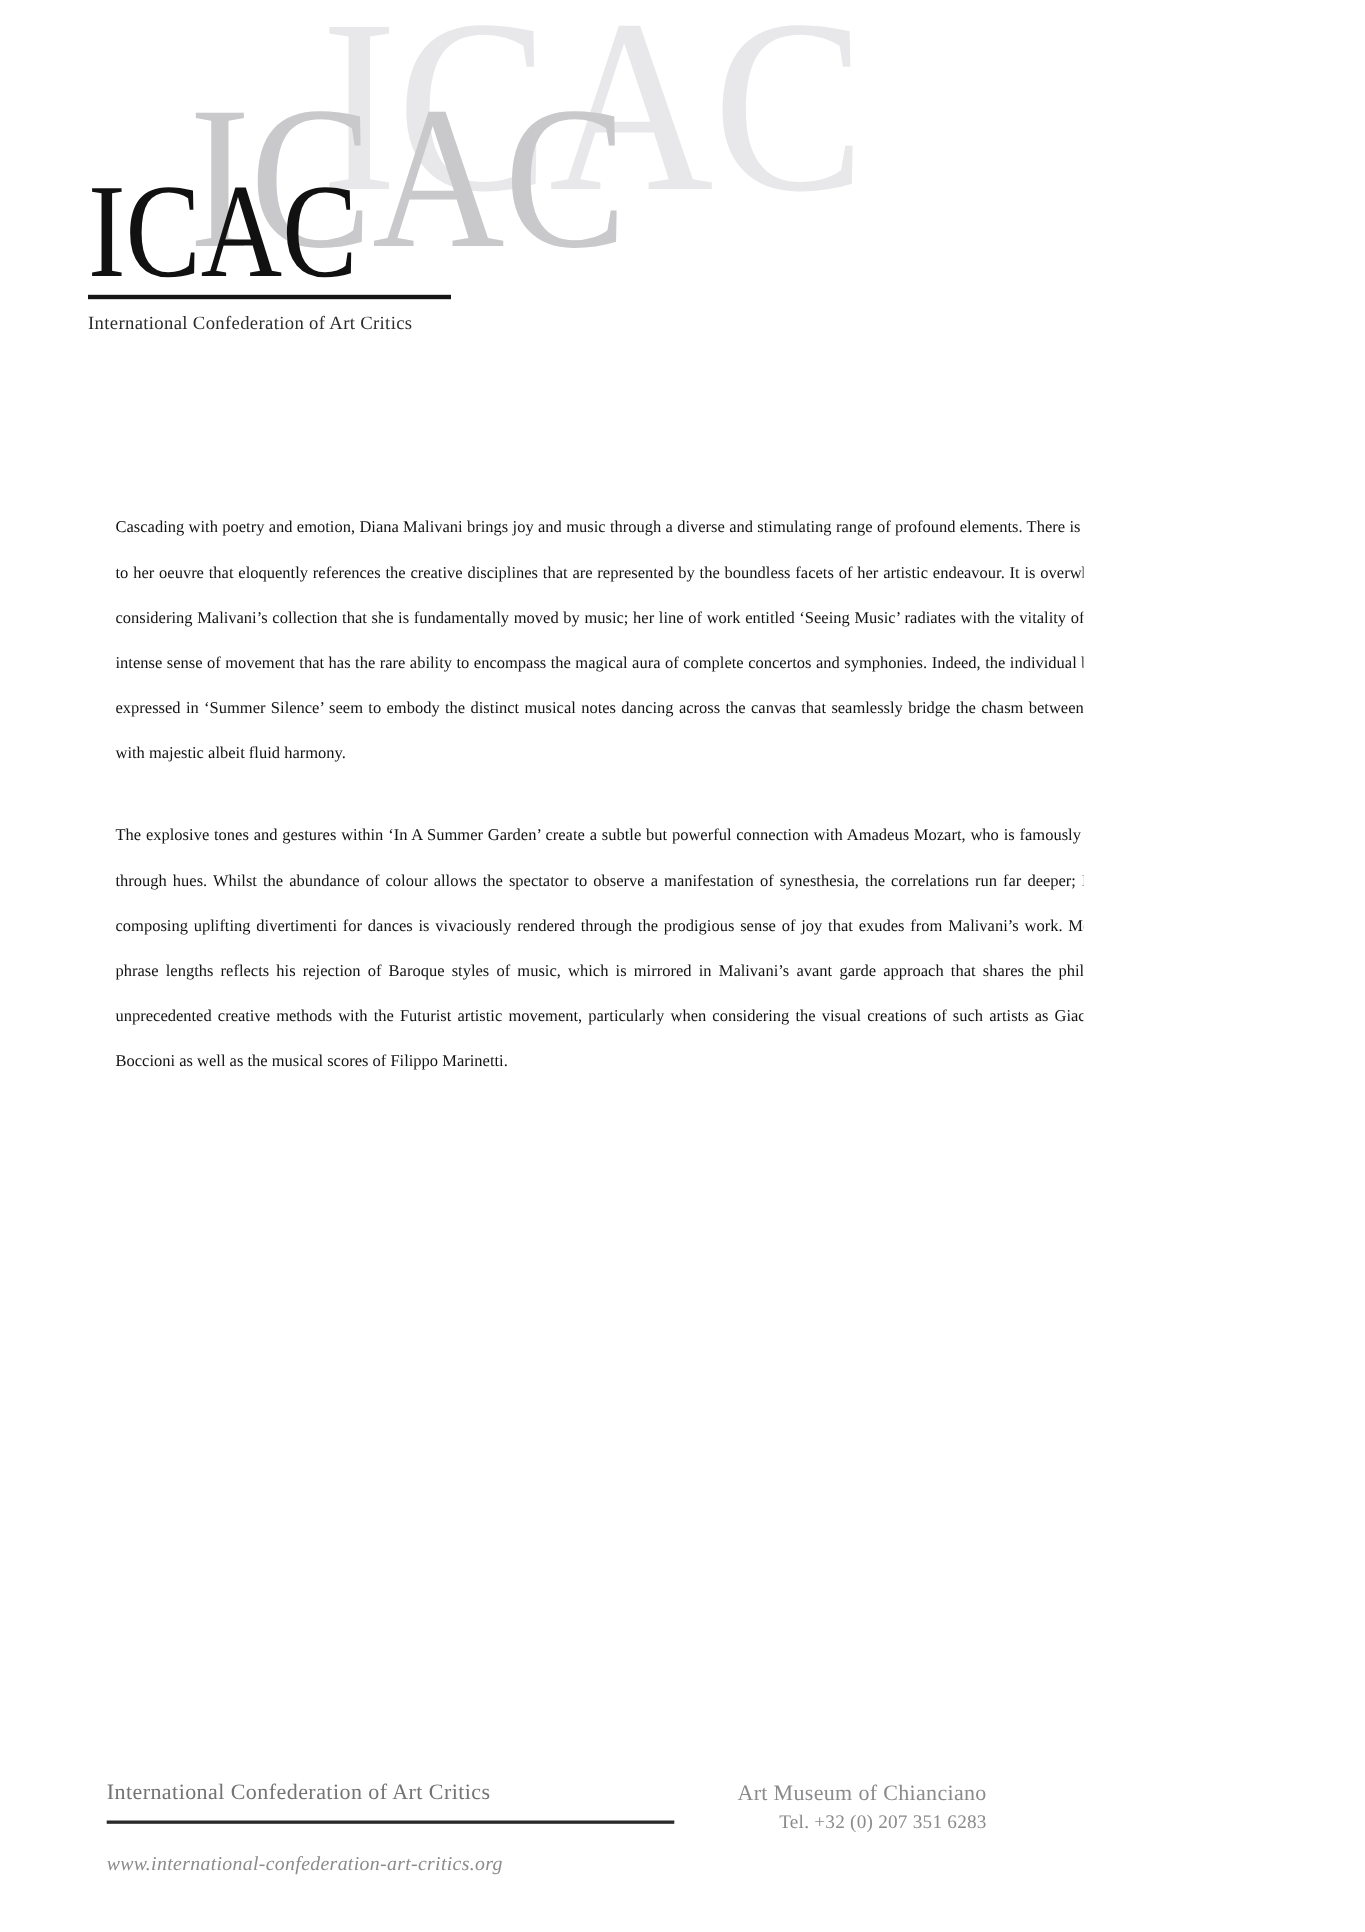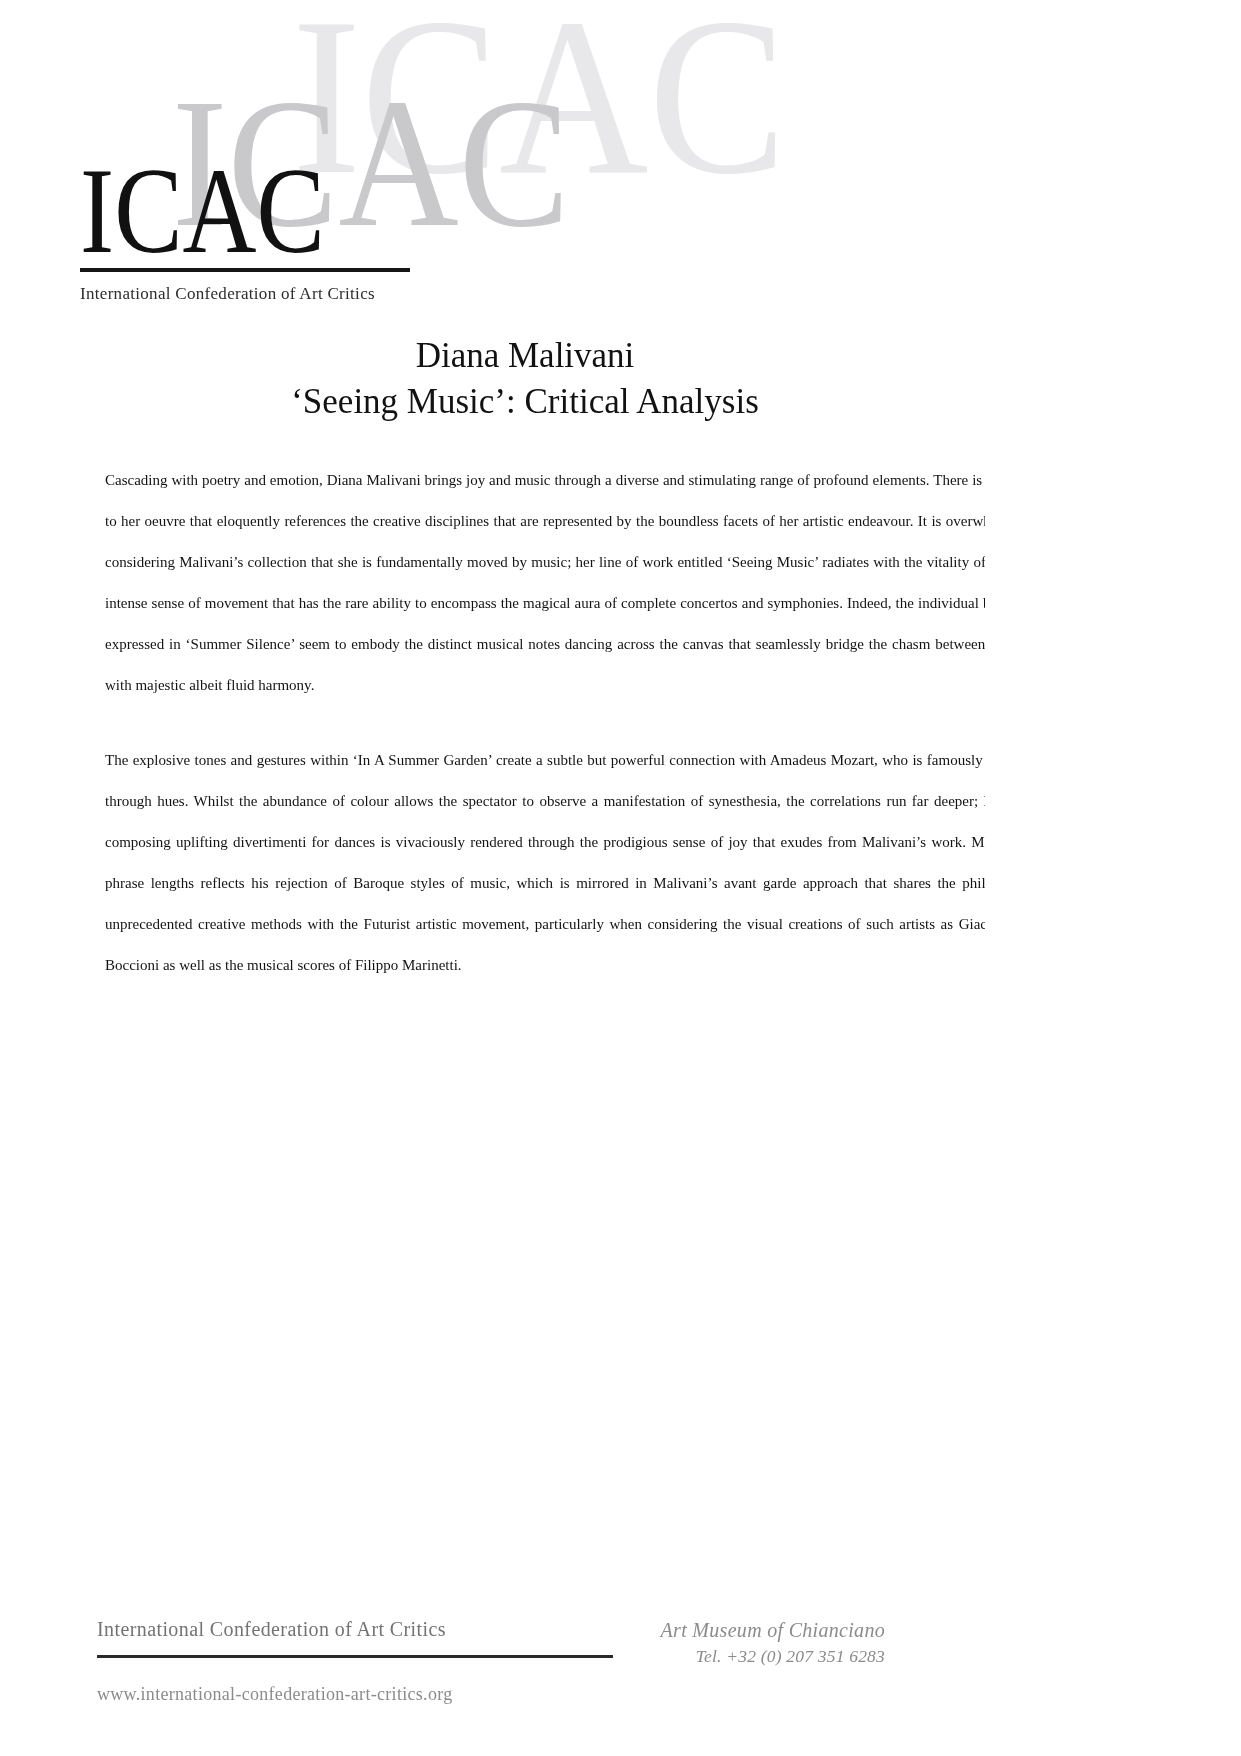--- a/index.html
+++ b/index.html
@@ -96,47 +96,43 @@
     width: 516px; height: 3px;
     background: #2a2a2a;
   }
   .footer-left-web {
     position: absolute;
     left: 97px; top: 1684px;
     font-size: 18px;
     color: #8b8b8e;
     letter-spacing: 0.3px;
     white-space: nowrap;
+    font-style: italic;
   }
   .footer-right {
     position: absolute;
-    right: 100px; top: 1616px;
+    right: 88px; top: 1616px;
     text-align: right;
     color: #8b8b8e;
     white-space: nowrap;
-    font-style: italic;
   }
   .footer-right .fr-line1 { font-size: 20px; line-height: 28px; letter-spacing: 0.3px; }
   .footer-right .fr-line  { font-size: 17.5px; line-height: 25px; letter-spacing: 0.2px; }
 </style>
 </head>
 <body>
 
 <div class="page">
 
   <div class="wm wm-light">ICAC</div>
   <div class="wm wm-mid">ICAC</div>
   <div class="logo-main">ICAC</div>
   <div class="logo-rule"></div>
   <div class="logo-sub">International Confederation of Art Critics</div>
 
-  <div class="doc-title">
-    <div>Diana Malivani</div>
-    <div>‘Seeing Music’: Critical Analysis</div>
-  </div>
 
   <div class="doc-body">
     <p>Cascading with poetry and emotion, Diana Malivani brings joy and music through a diverse and stimulating range of profound elements. There is a fervent academic depth to her oeuvre that eloquently references the creative disciplines that are represented by the boundless facets of her artistic endeavour. It is overwhelmingly apparent when considering Malivani’s collection that she is fundamentally moved by music; her line of work entitled ‘Seeing Music’ radiates with the vitality of life and vibrates with an intense sense of movement that has the rare ability to encompass the magical aura of complete concertos and symphonies. Indeed, the individual brushstrokes passionately expressed in ‘Summer Silence’ seem to embody the distinct musical notes dancing across the canvas that seamlessly bridge the chasm between the aural and visual arts with majestic albeit fluid harmony.</p>
     <p>The explosive tones and gestures within ‘In A Summer Garden’ create a subtle but powerful connection with Amadeus Mozart, who is famously said to have seen sounds through hues. Whilst the abundance of colour allows the spectator to observe a manifestation of synesthesia, the correlations run far deeper; Mozart’s predilection for composing uplifting divertimenti for dances is vivaciously rendered through the prodigious sense of joy that exudes from Malivani’s work. Mozart’s study of irregular phrase lengths reflects his rejection of Baroque styles of music, which is mirrored in Malivani’s avant garde approach that shares the philosophical exploration of unprecedented creative methods with the Futurist artistic movement, particularly when considering the visual creations of such artists as Giacomo Balla and Umberto Boccioni as well as the musical scores of Filippo Marinetti.</p>
   </div>
 
   <div class="footer-left-org">International Confederation of Art Critics</div>
   <div class="footer-rule"></div>
   <div class="footer-left-web">www.international-confederation-art-critics.org</div>
 

